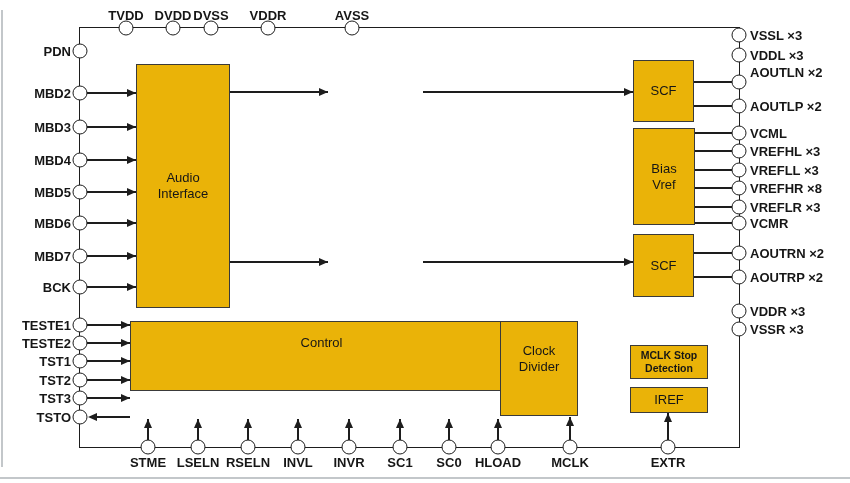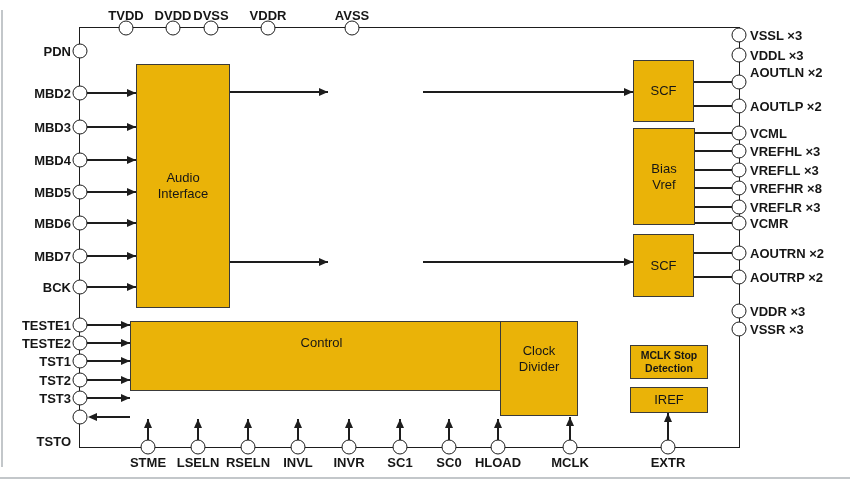--- a/index.html
+++ b/index.html
@@ -122,21 +122,21 @@
     <div class="head r" style="left: 121px; top: 376px;"></div>
     <div class="pin" style="left: 80px; top: 380px;"></div>
     <div class="lbl left" style="left: 71px; top: 380px;">TST2</div>
     <div class="line h" style="left: 80px; top: 397.2px; width: 50px;"></div>
     <div class="head r" style="left: 121px; top: 394px;"></div>
     <div class="pin" style="left: 80px; top: 398px;"></div>
     <div class="lbl left" style="left: 71px; top: 398px;">TST3</div>
     <div class="line h" style="left: 92px; top: 416.2px; width: 38px;"></div>
     <div class="head l" style="left: 88px; top: 413px;"></div>
     <div class="pin" style="left: 80px; top: 417px;"></div>
-    <div class="lbl left" style="left: 71px; top: 417px; margin-top: 24px;">TSTO</div>
+    <div class="lbl left" style="left: 71px; top: 417px;">TSTO</div>
     <div class="pin" style="left: 126px; top: 28px;"></div>
     <div class="lbl top" style="left: 126px; top: 8px;">TVDD</div>
     <div class="pin" style="left: 173px; top: 28px;"></div>
     <div class="lbl top" style="left: 173px; top: 8px;">DVDD</div>
     <div class="pin" style="left: 211px; top: 28px;"></div>
     <div class="lbl top" style="left: 211px; top: 8px;">DVSS</div>
     <div class="pin" style="left: 268px; top: 28px;"></div>
     <div class="lbl top" style="left: 268px; top: 8px;">VDDR</div>
     <div class="pin" style="left: 352px; top: 28px;"></div>
     <div class="lbl top" style="left: 352px; top: 8px;">AVSS</div>

